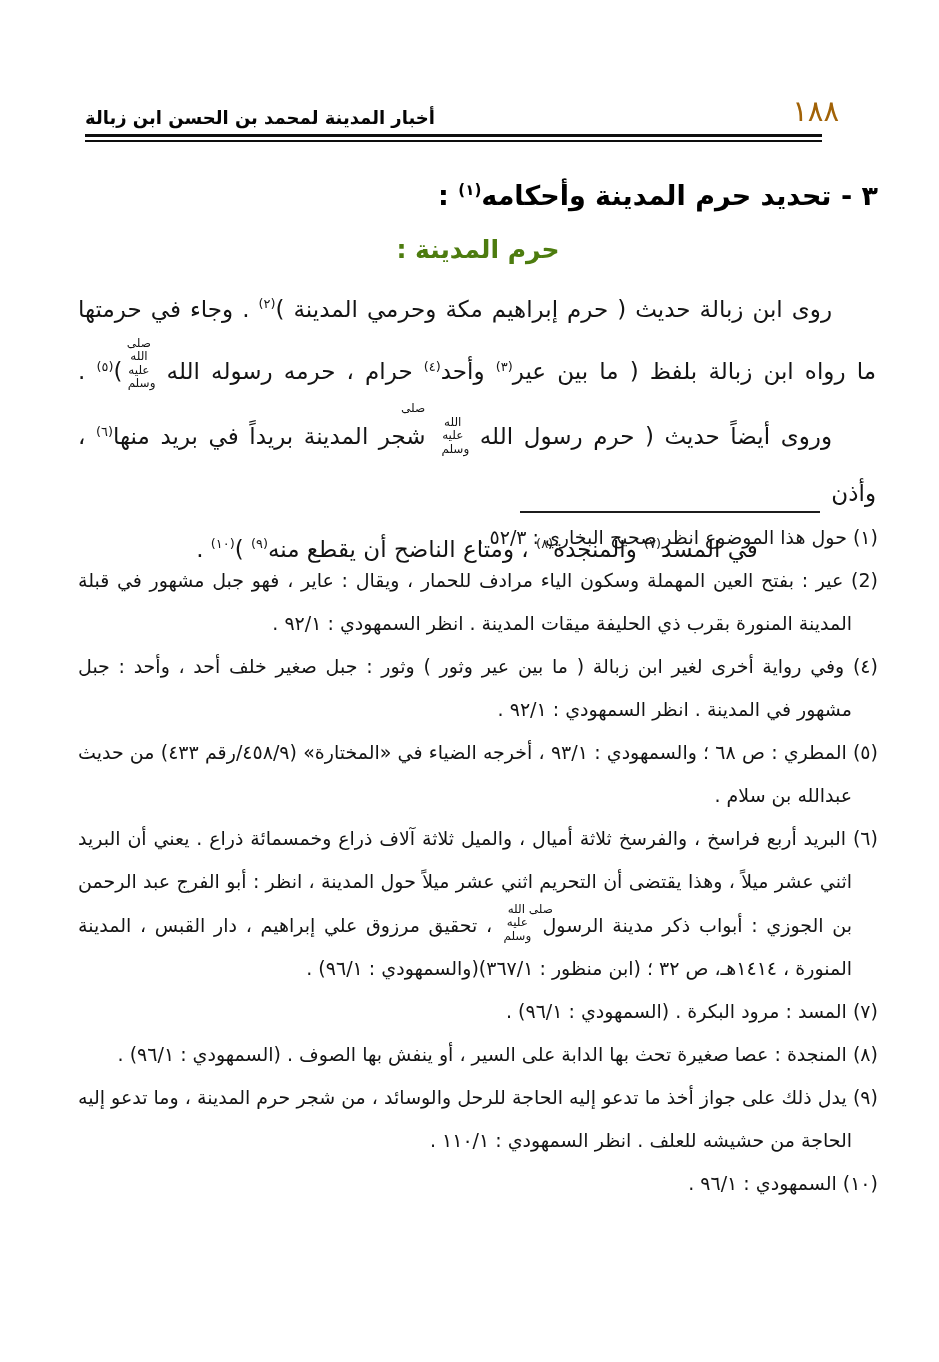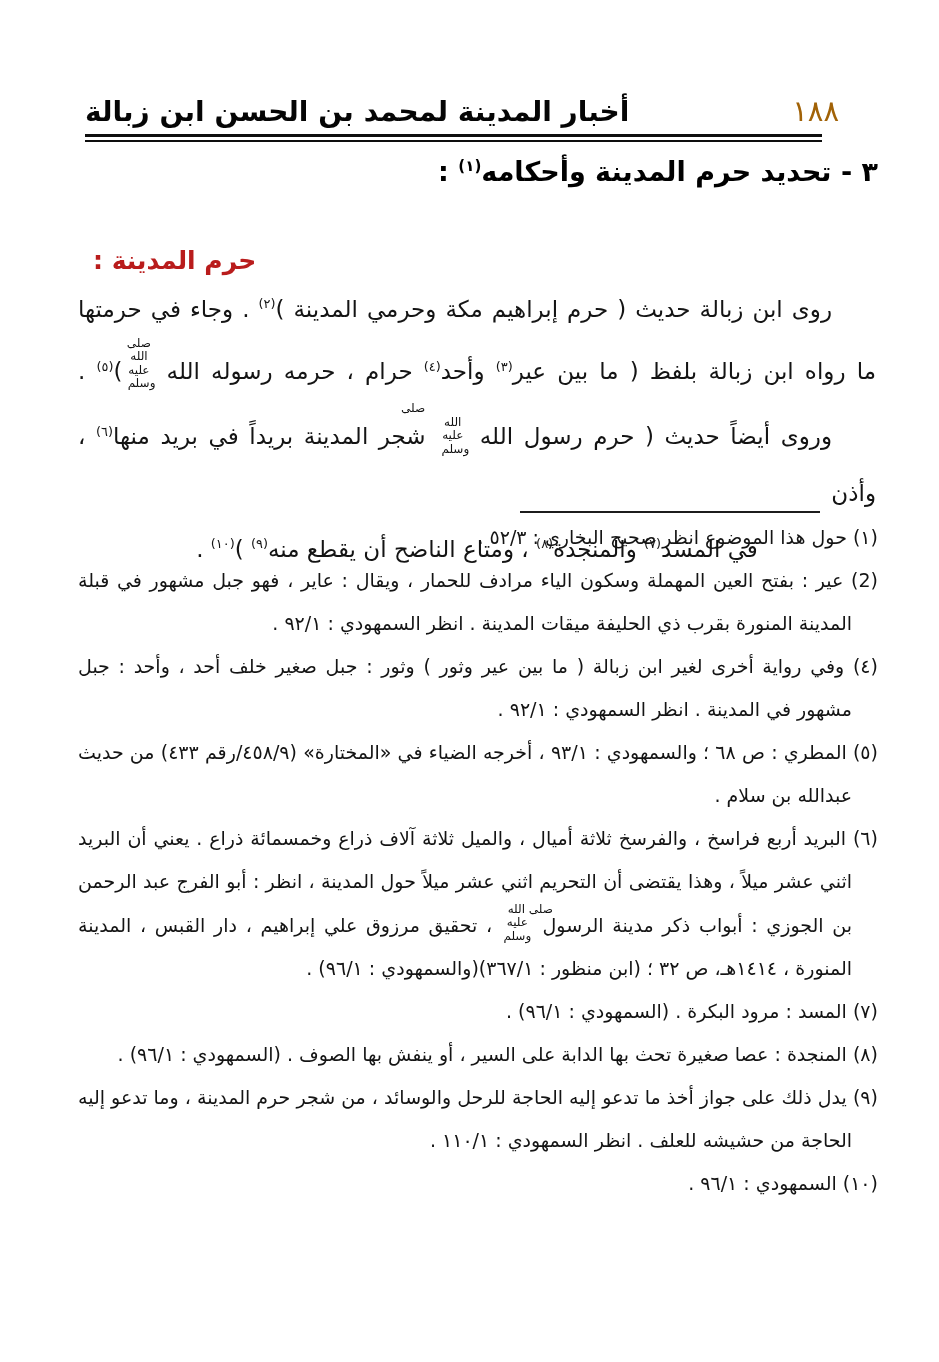--- a/index.html
+++ b/index.html
@@ -13,41 +13,41 @@
     overflow:hidden;
   }
 
   
   .header-row {
     position:absolute; top:94px; left:85px; right:100px;
     display:flex; direction:ltr;
     justify-content:space-between; align-items:flex-end;
   }
   .book-title {
-    font-weight:bold; font-size:28px; color:#050505;
+    font-weight:bold; font-size:18px; color:#050505;
     letter-spacing:0px; direction:rtl;
   }
   .page-number { font-size:29px; color:#a16207; }
   .header-rule {
     position:absolute; top:134px; left:85px; width:737px;
     height:3px;
     border-top:3px solid #0e0e0e;
     border-bottom:2px solid #0e0e0e;
   }
 
   
   .section-title {
-    position:absolute; top:156px; right:61px; left:78px;
+    position:absolute; top:180px; right:61px; left:78px;
     margin:0; direction:rtl; text-align:right;
     font-size:27px; font-weight:bold; color:#000;
   }
   .sub-title {
     position:absolute; top:231px; right:61px; left:78px;
-    margin:15px; direction:rtl; text-align:left;
-    font-size:25px; font-weight:bold; color:#b91c1c;
+    margin:4px; direction:rtl; text-align:center;
+    font-size:25px; font-weight:bold; color:#4d7c0f;
   }
 
   
   .body-text {
     position:absolute; top:281px; right:61px; left:78px;
     direction:rtl; font-size:23px; line-height:56px; color:#141414;
   }
   .paragraph { margin:0 2px 3px 0; }
   .body-line.jf { text-align:justify; text-align-last:justify; }
   .body-line.ra { text-align:center; }

